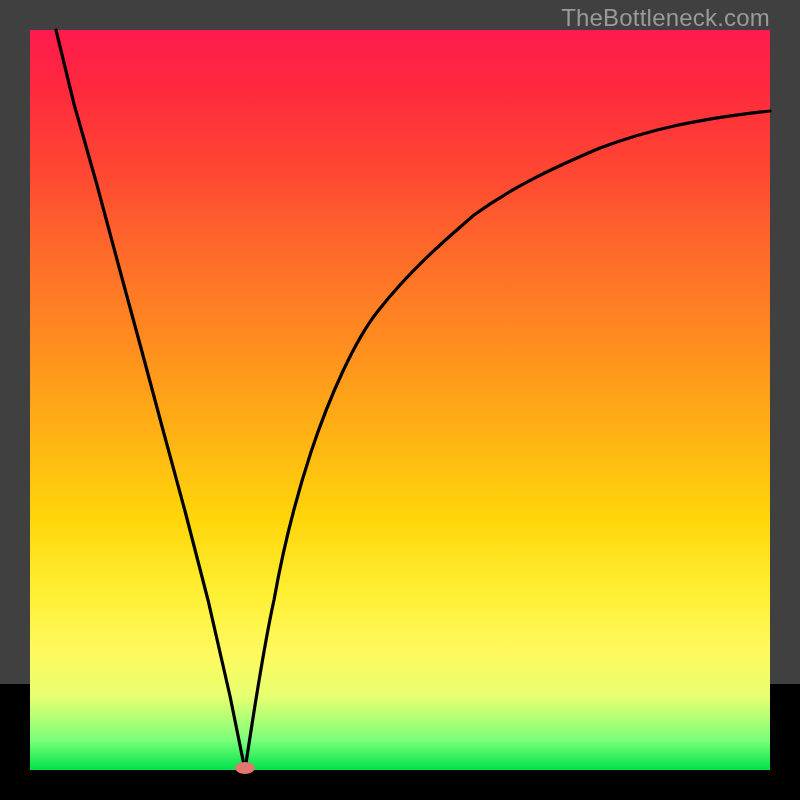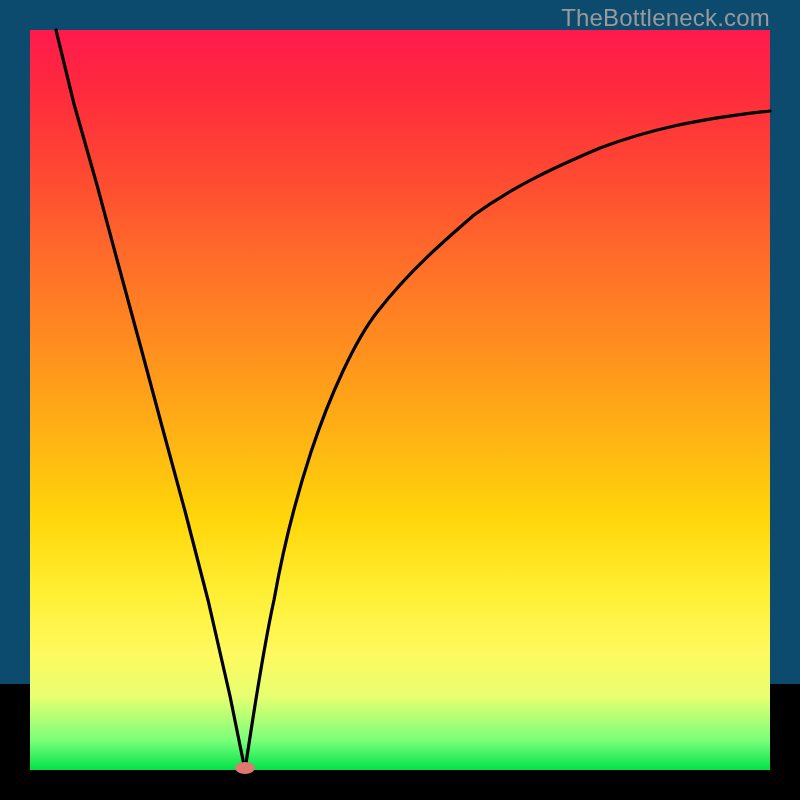--- a/index.html
+++ b/index.html
@@ -8,21 +8,21 @@
     width: 800px;
     height: 800px;
     background: #000;
     overflow: hidden;
     font-family: Arial, Helvetica, sans-serif;
   }
   .stage {
     position: relative;
     width: 800px;
     height: 684px;
-    background: #0c4a6e;
+    background: #404040;
   }
   .plot-area {
     position: absolute;
     left: 30px;
     top: 30px;
     width: 740px;
     height: 740px;
     background: linear-gradient(to bottom,
       #ff1a4d 0%,
       #ff2a3d 8%,

